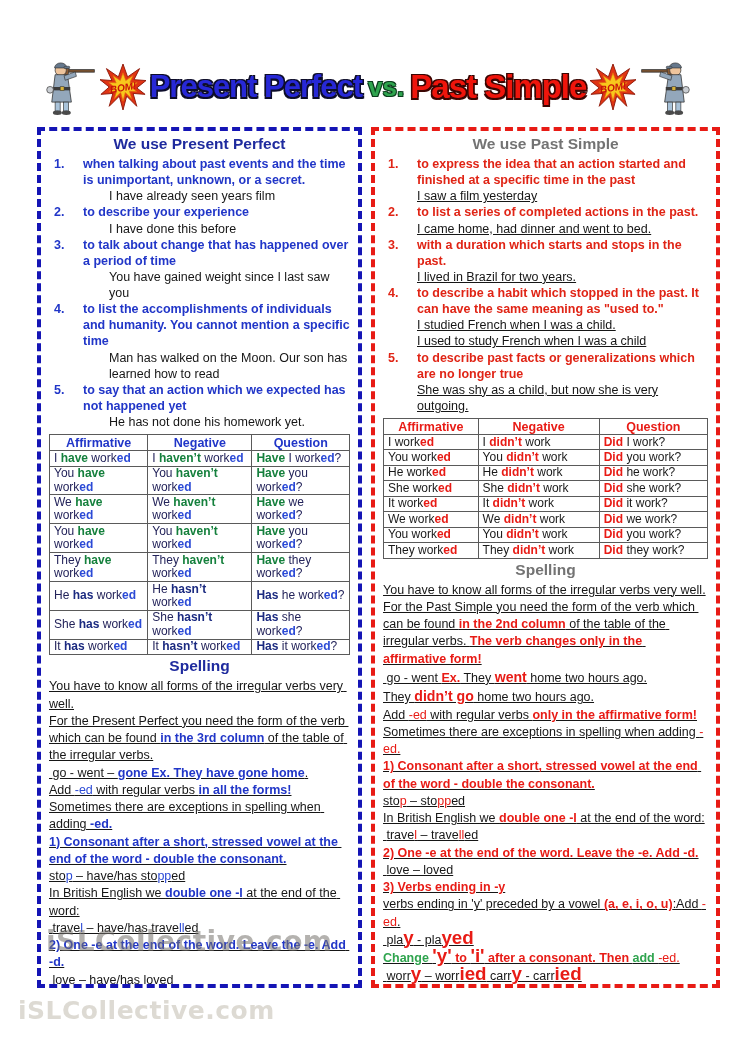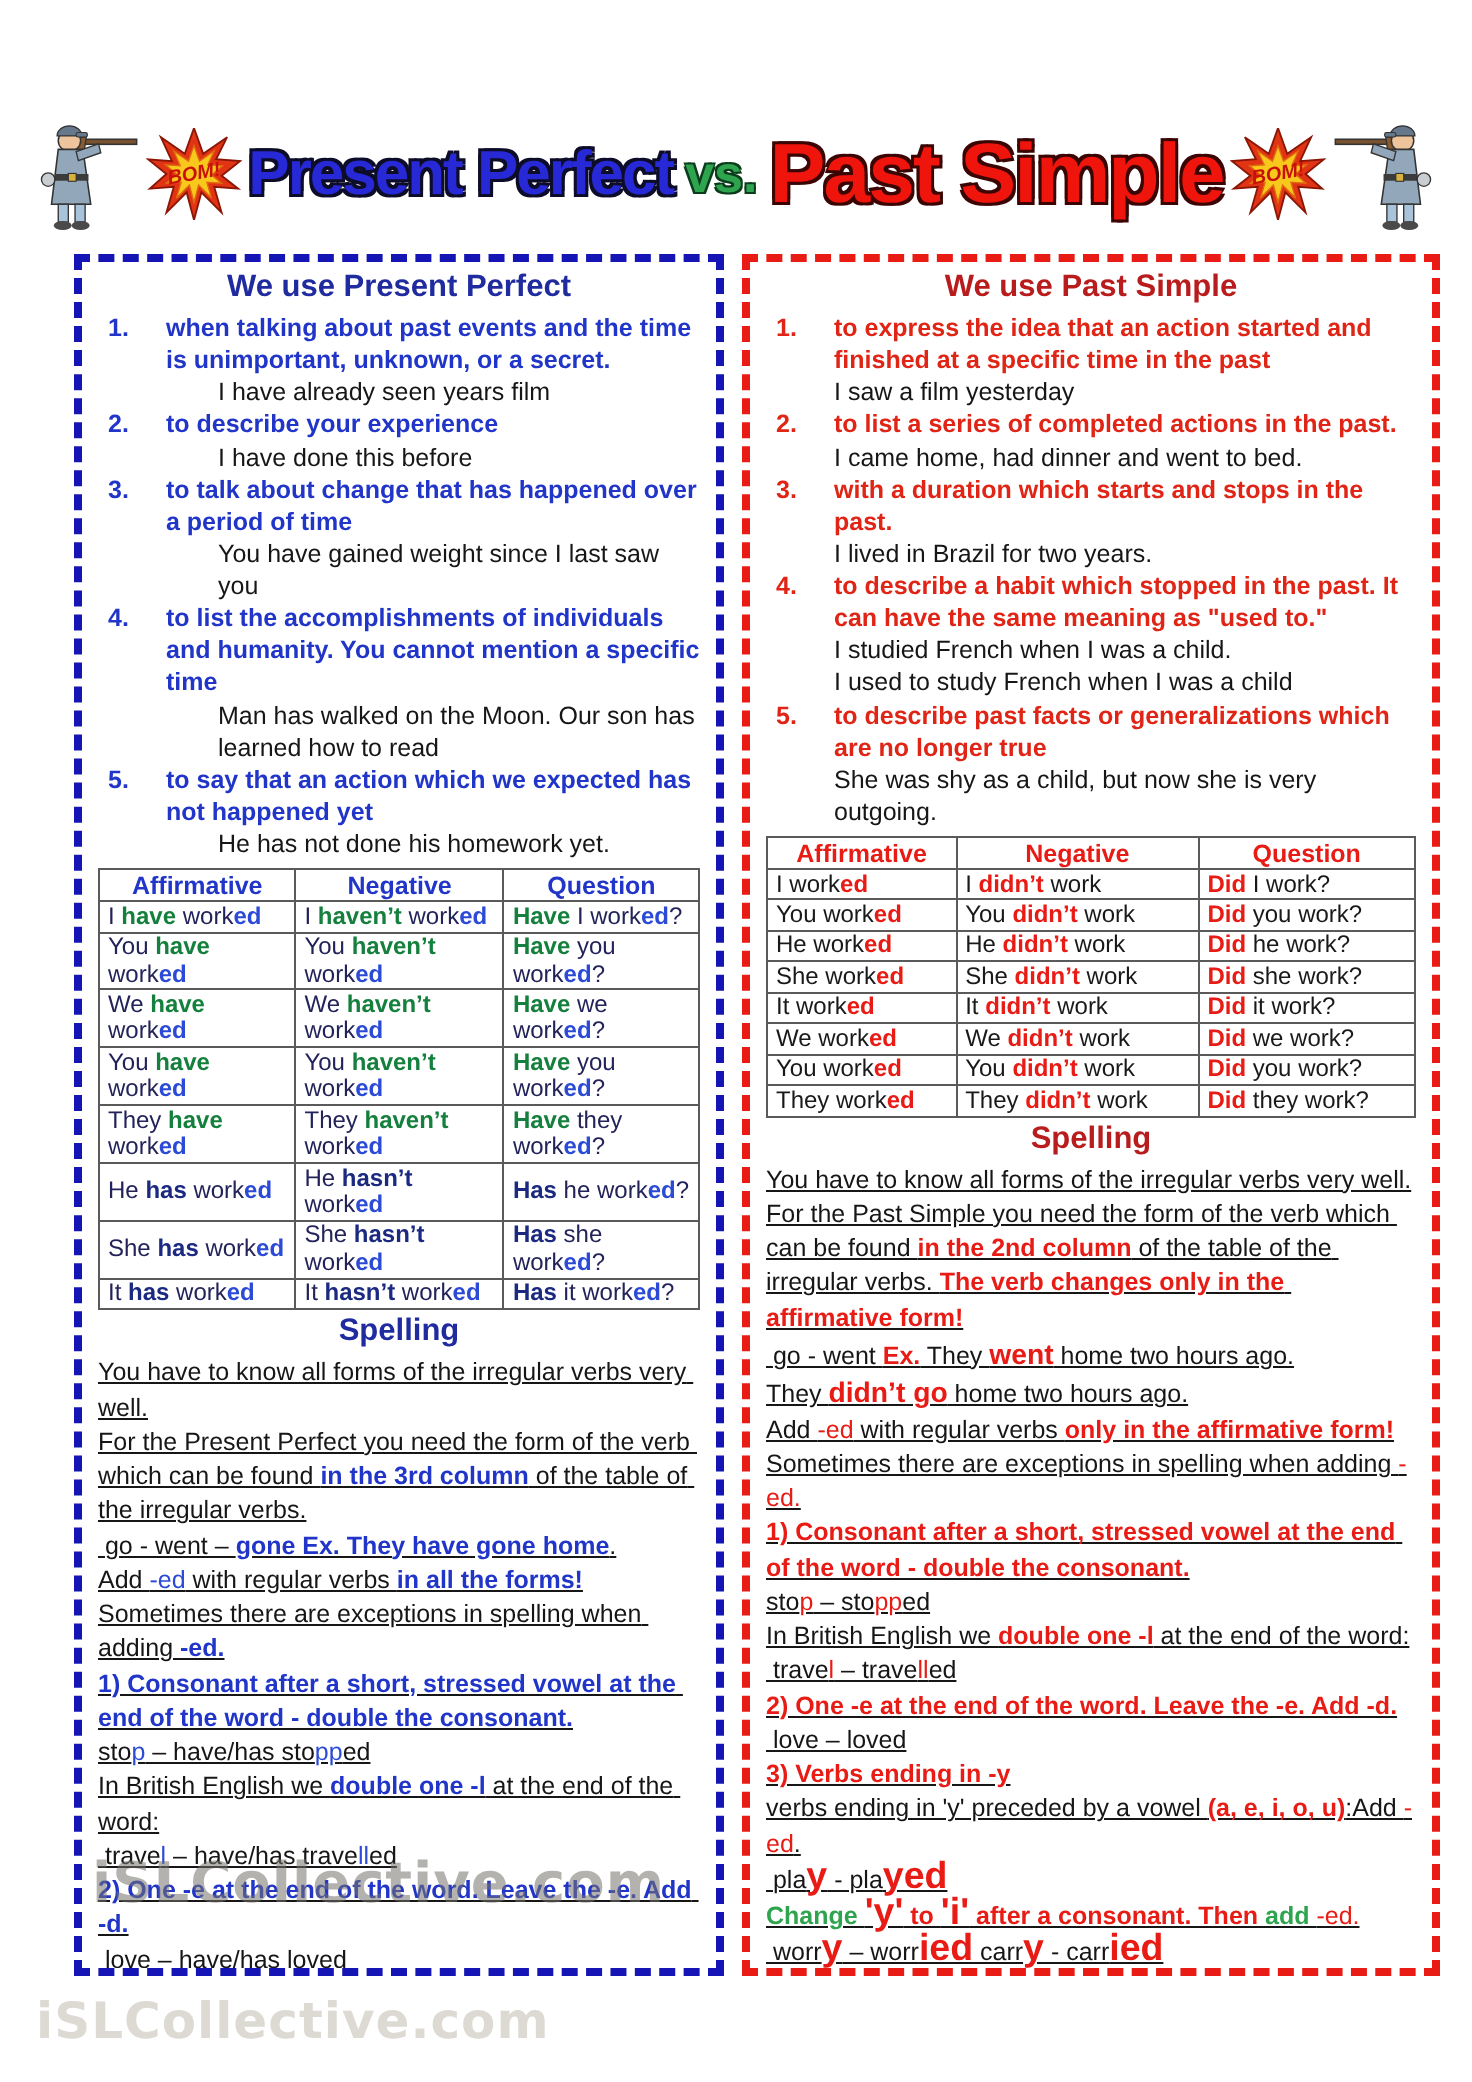--- a/index.html
+++ b/index.html
@@ -7,49 +7,49 @@
         font-family:"Liberation Sans",sans-serif;}
 
   
   .title-row{position:absolute;top:44px;left:0;width:736px;height:86px;
              display:flex;align-items:center;justify-content:center;gap:3px;}
   .t-main{font-weight:700;letter-spacing:-1px;white-space:nowrap;}
   .t-blue{color:#2728d6;font-size:31px;
           text-shadow:-1.5px -1.5px 0 #0d0d2a,1.5px -1.5px 0 #0d0d2a,-1.5px 1.5px 0 #0d0d2a,1.5px 1.5px 0 #0d0d2a;}
   .t-vs{color:#2fa44e;font-size:26px;font-weight:700;margin:0 3px;
         text-shadow:-1px -1px 0 #0b3c1c,1px -1px 0 #0b3c1c,-1px 1px 0 #0b3c1c,1px 1px 0 #0b3c1c;}
-  .t-red{color:#ef150c;font-size:42px;
+  .t-red{color:#ef150c;font-size:33px;
          text-shadow:-1.5px -1.5px 0 #3a0502,1.5px -1.5px 0 #3a0502,-1.5px 1.5px 0 #3a0502,1.5px 1.5px 0 #3a0502;}
   .soldier{width:56px;height:70px;flex:none;}
   .soldier svg{width:100%;height:100%;}
   .flip svg{transform:scaleX(-1);}
   .boom{position:relative;width:48px;height:46px;flex:none;}
   .boom svg{width:100%;height:100%;}
   .boom-text{position:absolute;inset:0;display:flex;align-items:center;justify-content:center;
              font-size:10px;font-weight:700;font-style:italic;color:#c81208;transform:rotate(-10deg);}
 
   
   .cols{position:absolute;top:127px;left:37px;display:flex;gap:9px;}
   .col{box-sizing:border-box;height:861px;padding:3px 8px 0;overflow:hidden;background:#fff;}
   .col-blue{width:325px;border:4px dashed #1515b5;}
   .col-red{width:349px;border:4px dashed #e81b15;}
 
   .col-heading{text-align:center;font-weight:700;font-size:15.5px;margin:1px 0 3px;}
   .col-blue .col-heading{color:#1f2b9e;}
-  .col-red .col-heading{color:#b91c1c;}
+  .col-red .col-heading{color:#737373;}
 
   .use-item{display:flex;font-size:12.5px;line-height:1.29;}
   .use-num{flex:none;width:29px;font-weight:700;padding-left:5px;}
   .col-blue .use-num,.col-blue .use-rule{color:#2136c8;}
   .col-red .use-num,.col-red .use-rule{color:#e02415;}
   .use-body{flex:1;}
   .use-rule{font-weight:700;}
   .use-example{color:#161616;font-weight:400;}
   .col-blue .use-example{padding-left:26px;}
-  .col-red .use-example{padding-left:0;}
+  .col-red .use-example{padding-left:0;text-decoration:underline;}
 
   .conj-table{width:100%;border-collapse:collapse;margin:4px 0 2px;font-size:12px;line-height:1.12;}
   .conj-table th,.conj-table td{border:1.4px solid #5a5a5a;padding:0.5px 4px;text-align:left;}
   .conj-table th{text-align:center;font-weight:700;font-size:12.5px;}
   .col-blue .conj-table th{color:#2136c8;}
   .col-red  .conj-table th{color:#e81b15;}
   .col-blue .conj-table td{color:#23235a;}
   .col-red  .conj-table td{color:#191919;}
 
   .sp-line{font-size:12.5px;line-height:1.38;color:#161616;white-space:pre-wrap;text-decoration:underline;}

